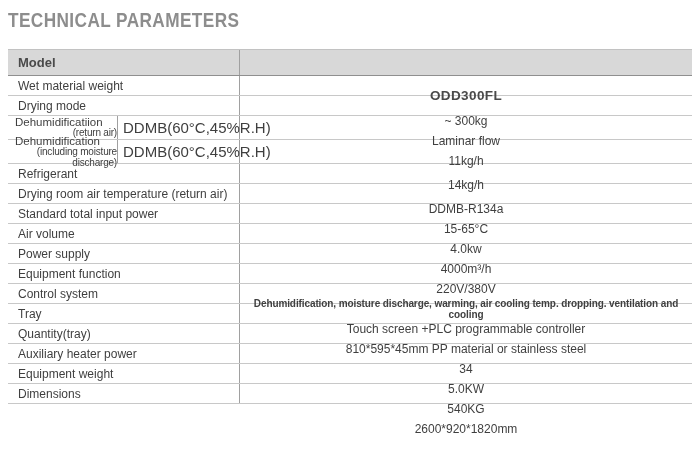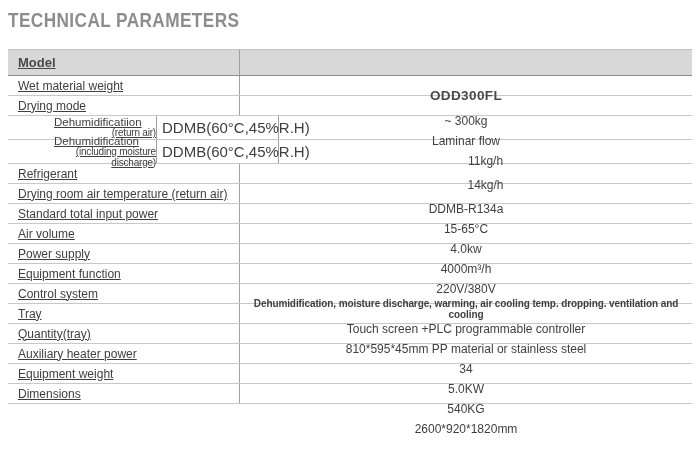--- a/index.html
+++ b/index.html
@@ -48,25 +48,24 @@
 
   .cell { box-sizing: border-box; }
 
   .cell.label {
     width: 232px;
     border-right: 1px solid var(--divider, #a0a0a0);
     display: flex;
     flex-direction: column;
     justify-content: center;
     padding-left: 10px;
-    text-decoration: underline;
   }
   .row.header .cell.label { font-size: 13px; }
 
-  .row.split .cell.label { width: 110px; padding-left: 7px; margin-left: 39px; }
+  .row.split .cell.label { width: 110px; padding-left: 7px; }
   .row.split .cell.label .main { font-size: 11.5px; line-height: 1.05; }
   .cell.label .sub {
     font-size: 10px;
     line-height: 1.05;
     text-align: right;
     letter-spacing: -0.2px;
   }
 
   .cell.cond {
     width: 122px;

